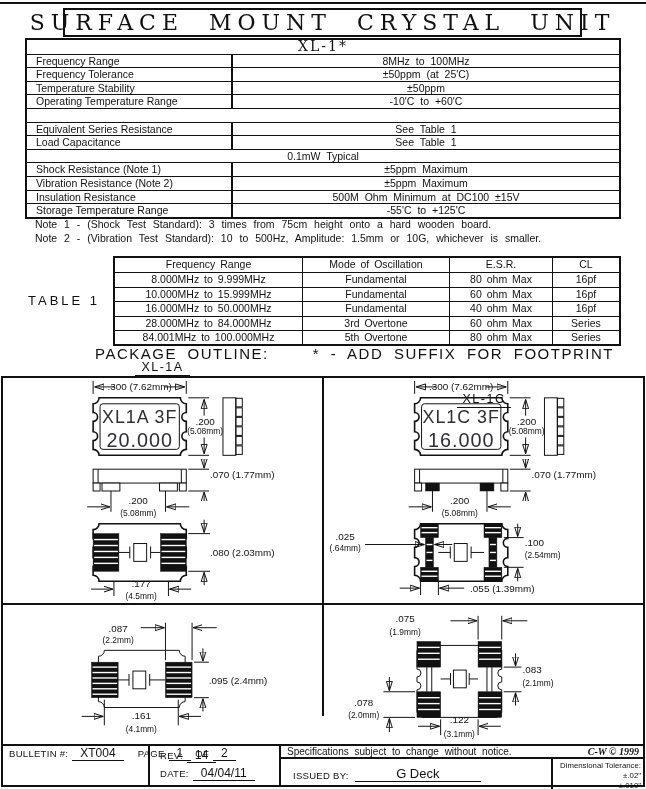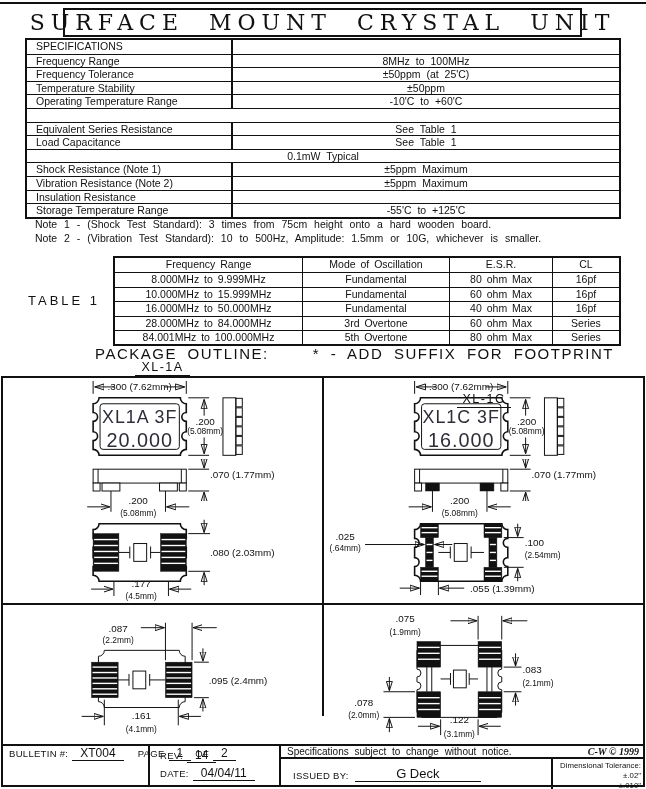--- a/index.html
+++ b/index.html
@@ -93,21 +93,21 @@
   </svg>
 
   <div class="hline" style="left:0;top:2px;width:646px;"></div>
 
   <div id="title-box">
     <span>SURFACE MOUNT CRYSTAL UNIT</span>
   </div>
 
   <div id="spec">
     <div class="srow">
-      <div class="lab">SPECIFICATIONS</div>
+      <div class="val big">XL-1*</div>
     </div>
     <div class="srow">
         <div class="lab">Frequency Range</div>
         <div class="val">8MHz to 100MHz</div>
       </div>
     <div class="srow">
         <div class="lab">Frequency Tolerance</div>
         <div class="val">±50ppm (at 25'C)</div>
       </div>
     <div class="srow">
@@ -134,20 +134,21 @@
     <div class="srow">
         <div class="lab">Shock Resistance (Note 1)</div>
         <div class="val">±5ppm Maximum</div>
       </div>
     <div class="srow">
         <div class="lab">Vibration Resistance (Note 2)</div>
         <div class="val">±5ppm Maximum</div>
       </div>
     <div class="srow">
         <div class="lab">Insulation Resistance</div>
+        <div class="val">500M Ohm Minimum at DC100 ±15V</div>
       </div>
     <div class="srow">
         <div class="lab">Storage Temperature Range</div>
         <div class="val">-55'C to +125'C</div>
       </div>
   </div>
 
   <div class="note" style="top:218px;">Note 1 - (Shock Test Standard): 3 times from 75cm height onto a hard wooden board.</div>
   <div class="note" style="top:232px;">Note 2 - (Vibration Test Standard): 10 to 500Hz, Amplitude: 1.5mm or 10G, whichever is smaller.</div>
 

